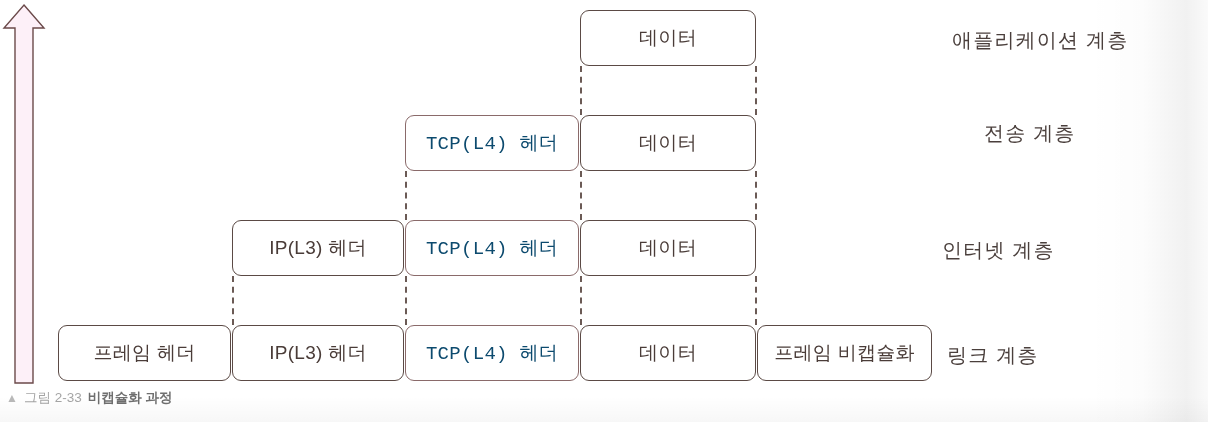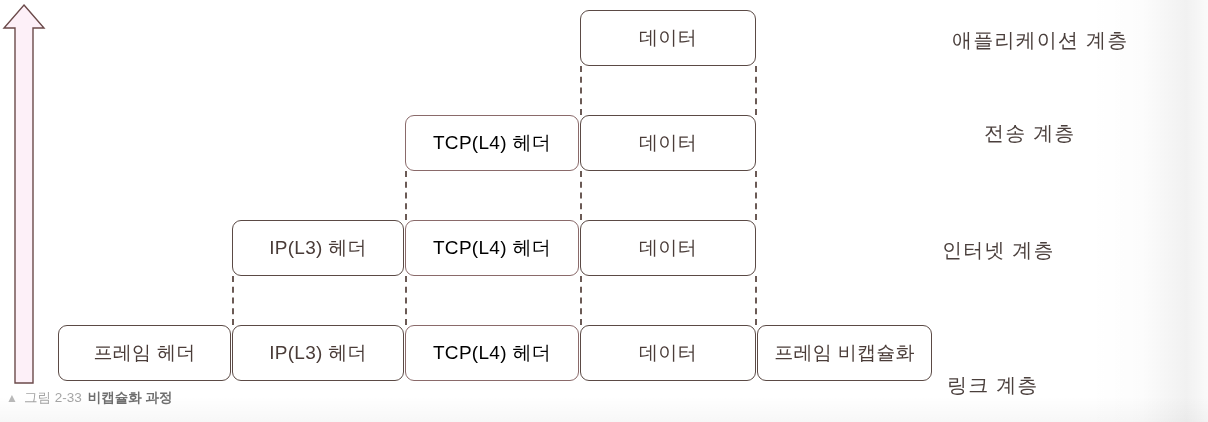--- a/index.html
+++ b/index.html
@@ -48,21 +48,21 @@
     border-radius: 9px;
     background: #ffffff;
     display: flex;
     align-items: center;
     justify-content: center;
     color: #4a3c38;
     font-size: 19px;
     letter-spacing: 0.3px;
     white-space: nowrap;
   }
-  .pdu.accent { border-color: #8a6a6a; color: #000000; }
+  .pdu.accent { border-color: #8a6a6a; color: #0c4a6e; font-family: Liberation Mono, monospace; }
 
   
   .dashed {
     position: absolute;
     width: 0;
     border-left: 2px dashed #6b5a55;
   }
 
   
   .layer-label {
@@ -128,21 +128,21 @@
       <div class="pdu" style="left: 232px; top: 325px; width: 172px; height: 56px;">IP(L3) 헤더</div>
       <div class="pdu accent" style="left: 405px; top: 325px; width: 174px; height: 56px;">TCP(L4) 헤더</div>
       <div class="pdu" style="left: 580px; top: 325px; width: 176px; height: 56px;">데이터</div>
       <div class="pdu" style="left: 757px; top: 325px; width: 175px; height: 56px;">프레임 비캡슐화</div>
     </div>
 
   <div id="label-layer">
       <div class="layer-label" style="left: 952px; top: 27px;">애플리케이션 계층</div>
       <div class="layer-label" style="left: 984px; top: 120px;">전송 계층</div>
       <div class="layer-label" style="left: 942px; top: 237px;">인터넷 계층</div>
-      <div class="layer-label" style="left: 947px; top: 342px; margin-top: 30px;">링크 계층</div>
+      <div class="layer-label" style="left: 947px; top: 342px;">링크 계층</div>
     </div>
 
   <div class="caption">
     <span class="tri">▲</span>
     <span class="num">그림 2-33</span>
     <span class="title">비캡슐화 과정</span>
   </div>
 
   <div id="page-shade"></div>
   <div id="page-shade-bottom"></div>

